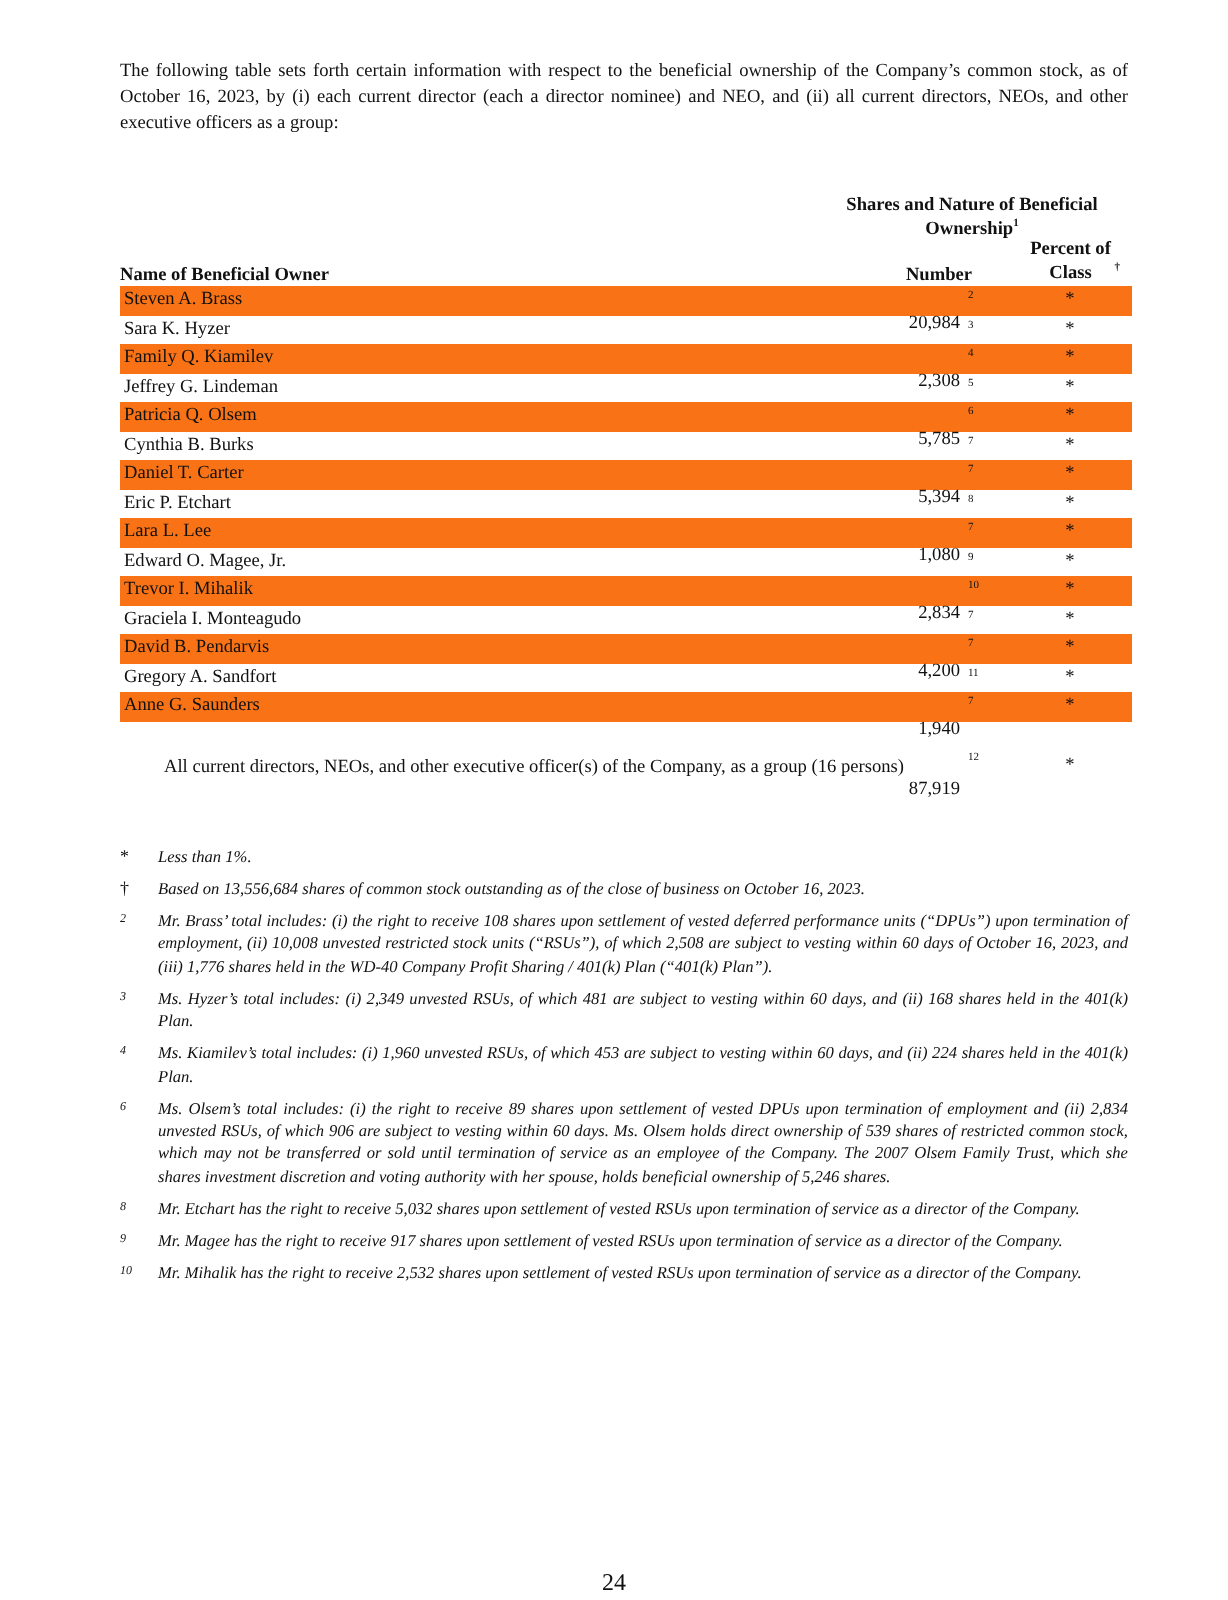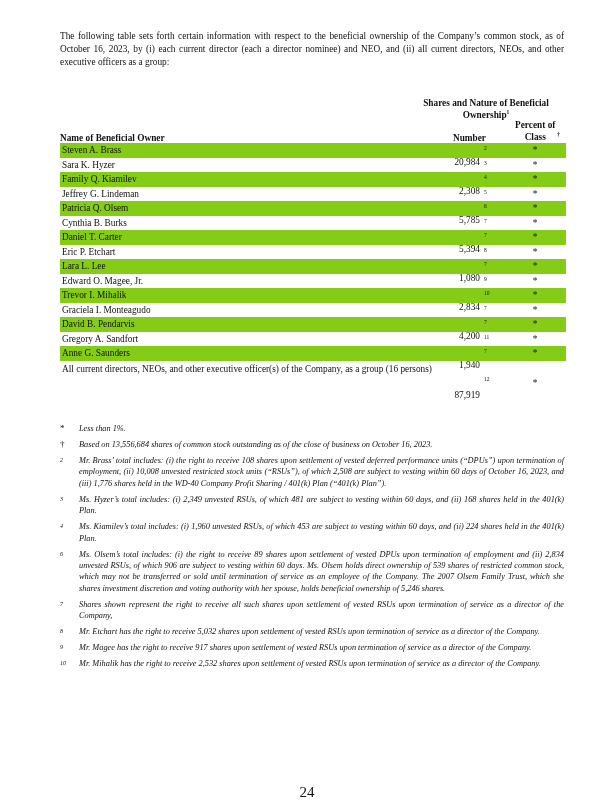--- a/index.html
+++ b/index.html
@@ -19,42 +19,42 @@
     .hdr .group {
       position: absolute; right: 0; top: 0; width: 160px; text-align: center; line-height: 12px;
     }
     .hdr .name-col { position: absolute; left: 0; bottom: 0; }
     .hdr .num-col { position: absolute; right: 80px; bottom: 0; }
     .hdr .pct-col { position: absolute; right: 6px; bottom: 0; text-align: center; line-height: 12px; }
     sup { font-size: 5.5px; vertical-align: super; line-height: 0; }
     .row {
       position: relative; height: 14.5px; font-size: 9.3px; line-height: 14.5px;
     }
-    .row.shade { background: #84cc16; }
+    .row.shade { background: #f97316; }
     .row .name { position: absolute; left: 2px; }
     .row .num { position: absolute; right: 86px; text-align: right; margin-top: 12px; }
     .row .fn { position: absolute; left: 424px; font-size: 5.5px; line-height: 10px; }
     .row .pct { position: absolute; right: 26px; width: 10px; text-align: center; }
     .row.total { height: 30px; line-height: 14px; }
-    .row.total .name { top: 1px; width: 380px; }
+    .row.total .name { top: 16px; width: 380px; margin-left: 20px; }
     .row.total .num { top: 15px; }
     .row.total .fn { top: 13px; }
     .row.total .pct { top: 15px; }
     .notes { position: absolute; top: 423px; left: 0; width: 504px; }
     .note {
       position: relative; padding-left: 19px; font-size: 8.3px; line-height: 11.4px;
       font-style: italic; text-align: justify; margin-bottom: 4.6px;
     }
     .note .mk {
       position: absolute; left: 0; top: 0; font-size: 6px; font-style: italic;
     }
     .note .mk.big { font-size: 9px; font-style: normal; }
     .pagenum {
       position: absolute; top: 784px; left: 0; width: 614px; text-align: center;
-      font-size: 15px;
+      font-size: 12px;
     }
   </style>
 </head>
 <body>
 
 <div class="page">
   <p class="intro">The following table sets forth certain information with respect to the beneficial ownership of the Company’s common stock, as of October 16, 2023, by (i) each current director (each a director nominee) and NEO, and (ii) all current directors, NEOs, and other executive officers as a group:</p>
 
   <div class="table-wrap">
     <div class="hdr">
@@ -163,20 +163,19 @@
     </div>
   </div>
 
   <div class="notes" id="notes">
       <div class="note"><span class="mk big">*</span><span>Less than 1%.</span></div>
       <div class="note"><span class="mk big">†</span><span>Based on 13,556,684 shares of common stock outstanding as of the close of business on October 16, 2023.</span></div>
       <div class="note"><span class="mk">2</span><span>Mr. Brass’ total includes:  (i) the right to receive 108 shares upon settlement of vested deferred performance units (“DPUs”) upon termination of employment, (ii) 10,008 unvested restricted stock units (“RSUs”), of which 2,508 are subject to vesting  within 60 days of October 16, 2023, and (iii) 1,776 shares held in the WD-40 Company Profit Sharing / 401(k) Plan (“401(k) Plan”).</span></div>
       <div class="note"><span class="mk">3</span><span>Ms. Hyzer’s total includes:  (i) 2,349 unvested RSUs, of which 481 are subject to vesting within 60 days, and (ii) 168 shares held in the 401(k) Plan.</span></div>
       <div class="note"><span class="mk">4</span><span>Ms. Kiamilev’s total includes:  (i) 1,960 unvested RSUs, of which 453 are subject to vesting within 60 days, and (ii) 224 shares held in the 401(k) Plan.</span></div>
       <div class="note"><span class="mk">6</span><span>Ms. Olsem’s total includes:  (i) the right to receive 89 shares upon settlement of vested DPUs upon termination of employment and (ii) 2,834 unvested RSUs, of which 906 are subject to vesting within 60 days.  Ms. Olsem holds direct ownership of 539 shares of restricted common stock, which may not be transferred or sold until termination of service as an employee of the Company.  The 2007 Olsem Family Trust, which she shares investment discretion and voting authority with her spouse, holds beneficial ownership of 5,246 shares.</span></div>
-      <div class="note"><span class="mk">7</span><span>Shares shown represent the right to receive all such shares upon settlement of vested RSUs upon termination of service as a director of the Company,</span></div>
       <div class="note"><span class="mk">8</span><span>Mr. Etchart has the right to receive 5,032 shares upon settlement of vested RSUs upon termination of service as a director of the Company.</span></div>
       <div class="note"><span class="mk">9</span><span>Mr. Magee has the right to receive 917 shares upon settlement of vested RSUs upon termination of service as a director of the Company.</span></div>
       <div class="note"><span class="mk">10</span><span>Mr. Mihalik has the right to receive 2,532 shares upon settlement of vested RSUs upon termination of service as a director of the Company.</span></div>
     </div>
 </div>
 
 <div class="pagenum">24</div>
 
 </body></html>

